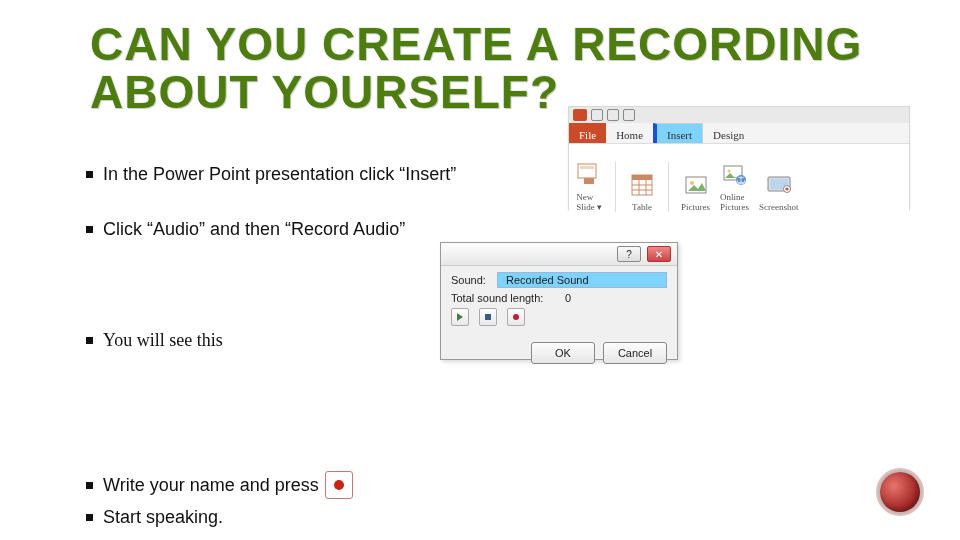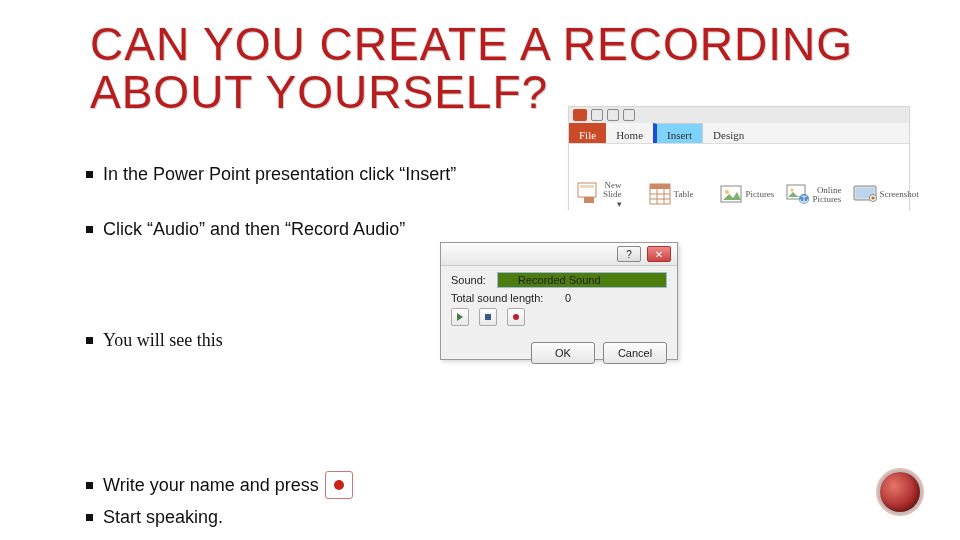--- a/index.html
+++ b/index.html
@@ -10,24 +10,24 @@
     background: #ffffff;
     font-family: Arial, sans-serif;
     position: relative;
     overflow: hidden;
   }
   .title {
     position: absolute;
     top: 20px;
     left: 90px;
     font-size: 46px;
-    font-weight: 400;
+    font-weight: 700;
     letter-spacing: 1px;
     line-height: 1.05;
-    color: #b91c1c;
+    color: #4d7c0f;
     text-shadow: 1px 1px 0 #ccc, -1px -1px 0 #eee;
   }
   .bullets {
     position: absolute;
     left: 86px;
     top: 164px;
     width: 700px;
   }
   .bullet {
     display: flex;
@@ -101,26 +101,26 @@
     height: 64px;
     background: #fff;
     display: flex;
     align-items: flex-end;
     padding: 4px 6px 2px;
     gap: 10px;
     border-top: 1px solid #ddd;
   }
   .cmd {
     display: flex;
-    flex-direction: row;
+    flex-direction: column;
     align-items: center;
     font-size: 9px;
     color: #555;
     line-height: 1.05;
-    text-align: right;
+    text-align: left;
   }
   .cmd .ic {
     width: 28px;
     height: 32px;
     margin-bottom: 2px;
     display:flex;align-items:center;justify-content:center;
   }
   .ic-newslide { width:32px; }
   .ic-newslide svg { width:28px;height:28px; }
   .ic-table svg { width:22px;height:22px; }
@@ -167,21 +167,21 @@
   }
   .dialog .winbtn.close {
     background: linear-gradient(#e88,#c44);
     color:#fff;
     border-color:#a33;
   }
   .dialog .body { padding: 6px 10px; }
   .drow { display:flex; align-items:center; margin-bottom:4px; gap:6px; }
   .drow .lbl { width:108px; }
   .drow .val.input {
-    border:1px solid #9db7d6; background:#4d7c0f; padding:1px 20px; flex:1; font-size:11px;
+    border:1px solid #9db7d6; background:#7dd3fc; padding:1px 8px; flex:1; font-size:11px;
   }
   .drow .ctrl {
     width:16px;height:16px;border:1px solid #aaa;border-radius:2px;
     display:flex;align-items:center;justify-content:center;
     background:linear-gradient(#fdfdfd,#e9e9e9);
     margin-right:4px;
   }
   .dbtns {
     display:flex;
     justify-content:flex-end;

